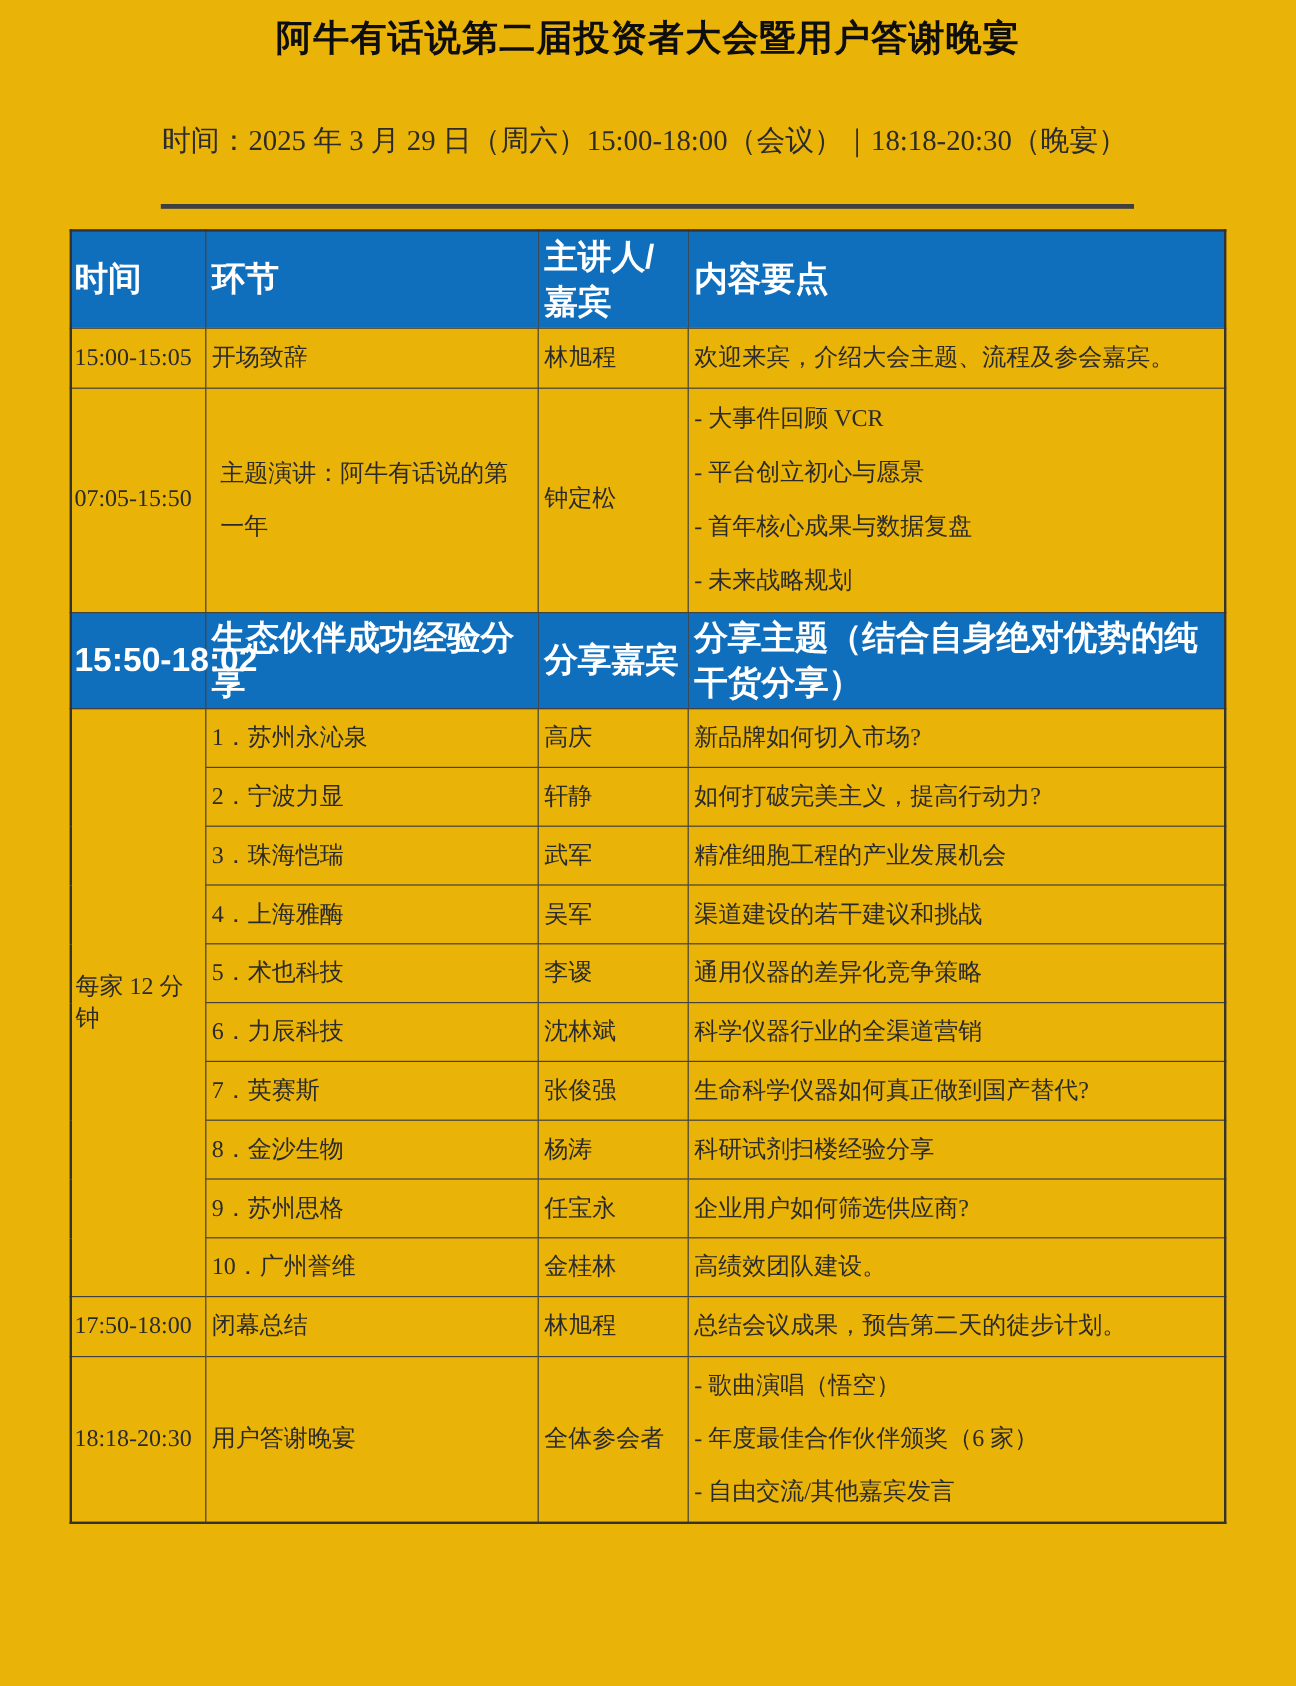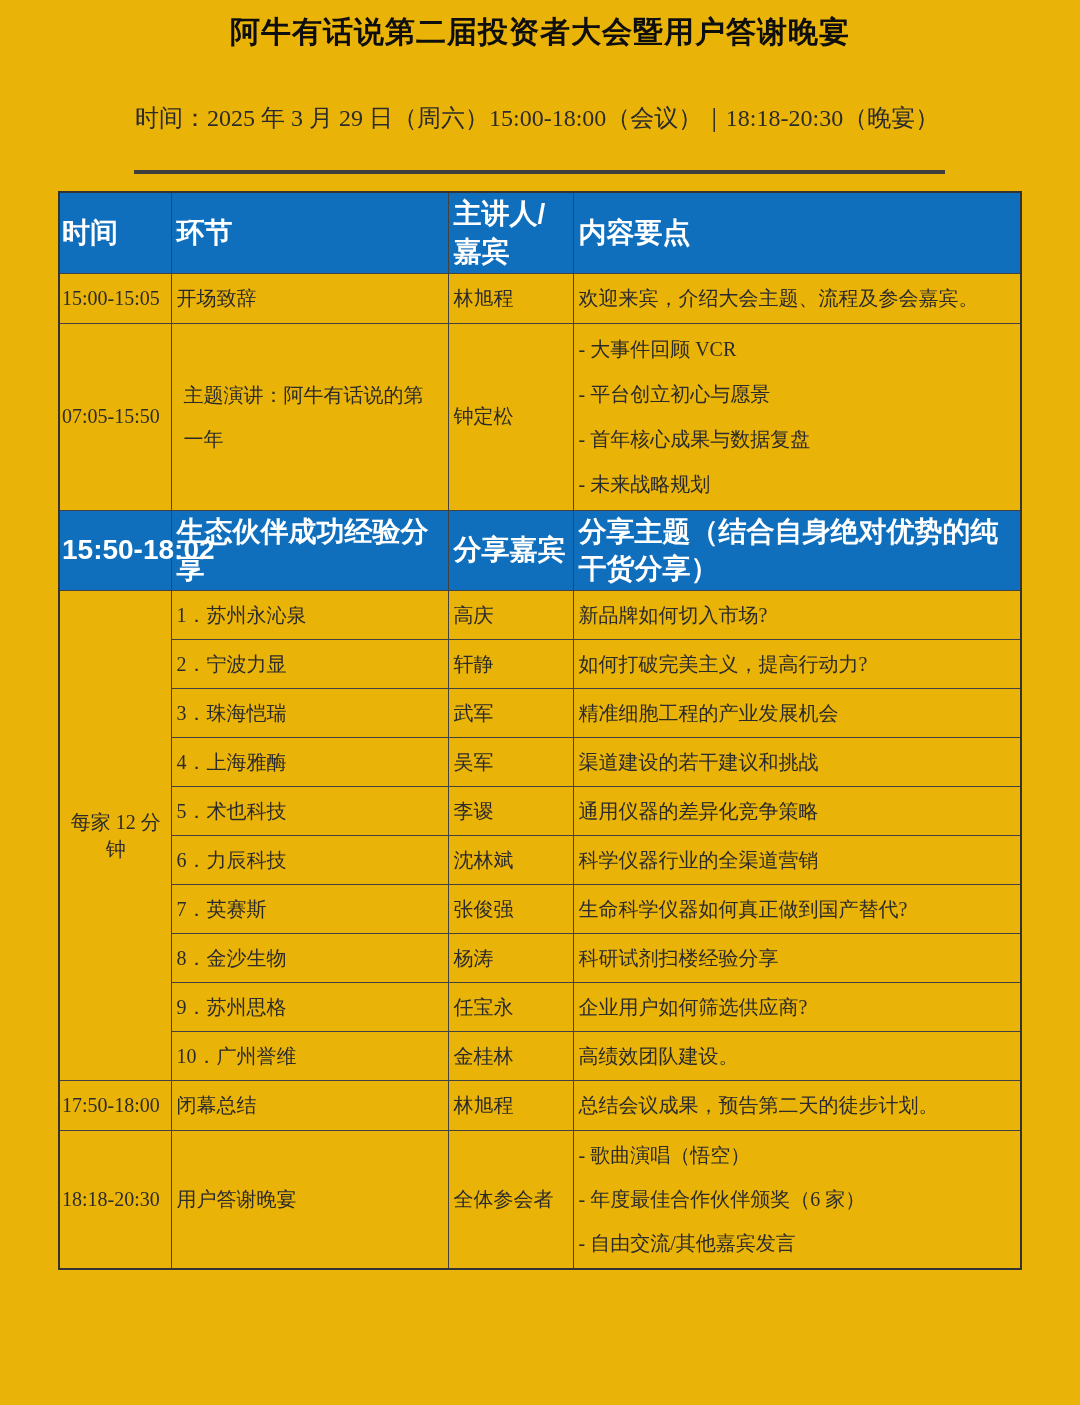--- a/index.html
+++ b/index.html
@@ -19,21 +19,21 @@
   table.agenda-table {
     border-collapse:collapse; table-layout:fixed; width:962px;
     font-size:20px; color:#2b2b2b; border:2px solid #333333;
   }
   td { border:1px solid #424242; padding:2px 5px; vertical-align:middle; line-height:1.35; }
   tr.blue td {
     background:#0F6FBD; color:#ffffff; font-weight:700;
     font-family:"Liberation Sans","DejaVu Sans",sans-serif; font-size:28px;
   }
   td.t  { white-space:nowrap; padding-left:2px; padding-right:2px; }
-  td.note-cell { padding-left:3px; padding-right:2px;text-align:center; }
+  td.note-cell { padding-left:3px; padding-right:2px; }
   .bullets div { line-height:45px; }
   tr.dinner .bullets div { line-height:44px; }
   td.wrap2 { line-height:44px;padding-left:12px; }
 </style>
 </head>
 <body>
 
 <div class="page">
 
   <div class="doc-title">阿牛有话说第二届投资者大会暨用户答谢晚宴</div>

